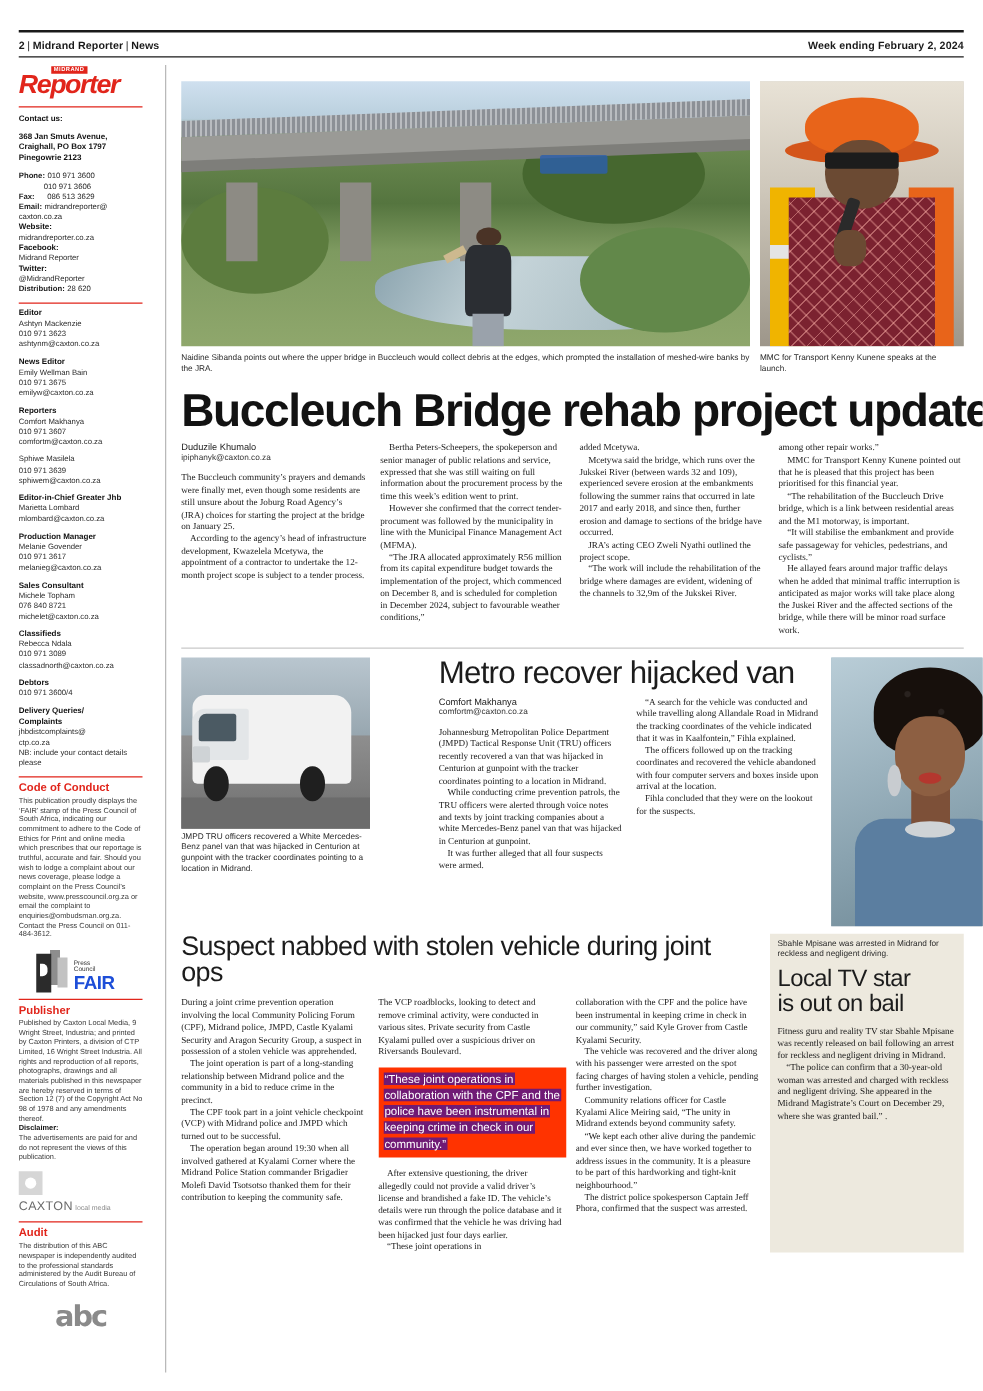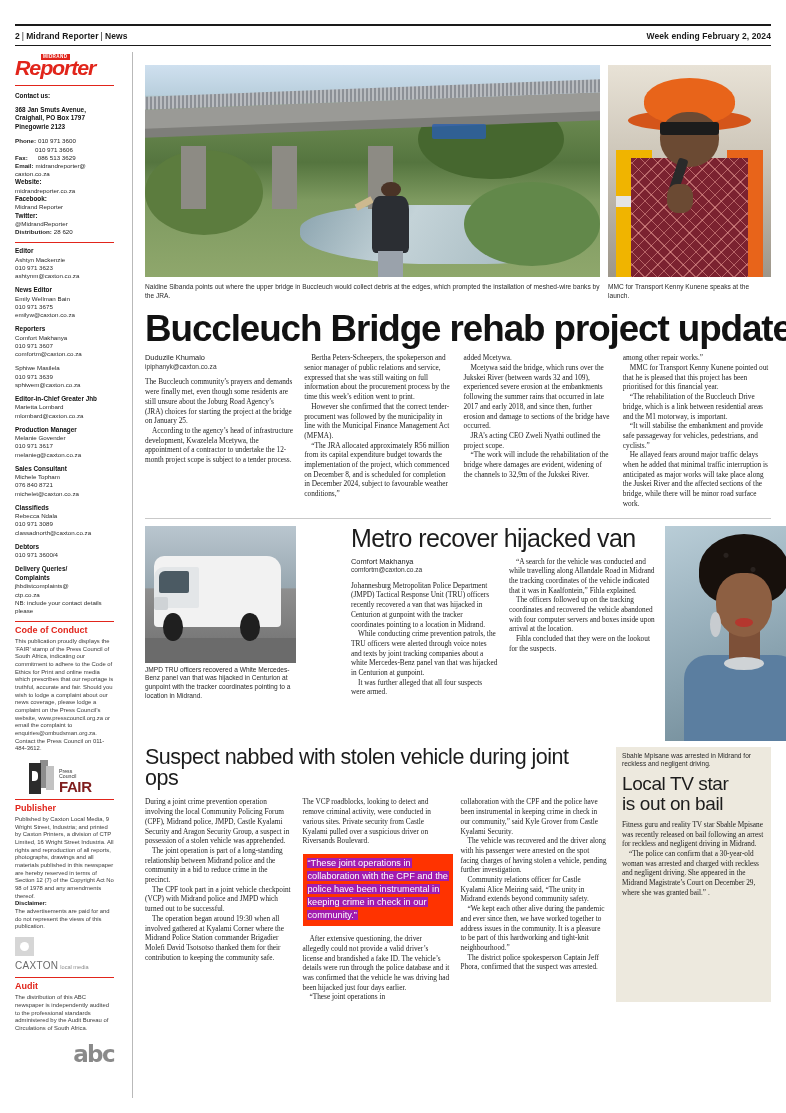--- a/index.html
+++ b/index.html
@@ -64,34 +64,34 @@
 
   
   .fair-logo { display:flex; align-items:flex-end; gap:4px; margin:7px 0 4px 14px; }
   .fair-mark { position:relative; width:26px; height:34px; }
   .fair-mark .bk { position:absolute; background:#9a9a9a; }
   .fair-mark .b1 { left:0; top:3px; width:12px; height:31px; background:#2b2b2b; }
   .fair-mark .b2 { left:11px; top:0px; width:8px; height:28px; background:#8d8d8d; }
   .fair-mark .b3 { left:17px; top:6px; width:8px; height:24px; background:#c2c2c2; }
   .fair-mark .notch { position:absolute; left:3px; top:11px; width:6px; height:10px; background:#ffffff; border-radius:0 4px 4px 0;}
   .fair-txt .pc { font-size:5.2px; color:#333; line-height:1.05; }
-  .fair-txt .fair { font-size:15px; font-weight:700; letter-spacing:-.4px; color:#7f1d1d; line-height:.95; }
+  .fair-txt .fair { font-size:15px; font-weight:700; letter-spacing:-.4px; color:#1d4ed8; line-height:.95; }
 
   .caxton-logo { margin-top:6px; }
   .caxton-mark {
     width:19px; height:19px; background:#d6d6d6; position:relative; margin-bottom:3px;
   }
   .caxton-mark::after{
     content:""; position:absolute; left:5px; top:5px; width:9px; height:9px;
     background:#ffffff; border-radius:50%;
   }
   .caxton-word { font-size:10px; letter-spacing:.3px; color:#6a6a6a; font-weight:400; }
   .caxton-sub { font-size:5.6px; color:#8a8a8a; }
 
-  .abc-logo { font-size:23px; font-weight:700; color:#8a8a8a; letter-spacing:-1.6px; text-align:right; margin-top:6px; font-family:"DejaVu Sans", sans-serif;}
+  .abc-logo { font-size:23px; font-weight:700; color:#8a8a8a; letter-spacing:-1.6px; text-align:center; margin-top:6px; font-family:"DejaVu Sans", sans-serif;}
 
   
   .main { position:absolute; left:145px; top:65px; width:626px; }
 
   
   .photorow { display:flex; gap:8px; }
   .ph-main { width:455px; height:212px; position:relative; overflow:hidden; }
   .ph-side { width:163px; height:212px; position:relative; overflow:hidden; }
 
   .cap { font-size:6.6px; line-height:1.35; color:#2a2a2a; margin-top:3px; }
@@ -144,21 +144,21 @@
   
   .suspect { margin-top:6px; }
 
   .pullquote {
     background:#FF3300; color:#ffffff; font-size:9.2px; line-height:1.42;
     padding:3px 4px 4px 4px; margin:8px 0 8px 0; font-weight:400;
     font-family:"Liberation Sans", sans-serif;
     box-shadow: 3px 3px 0 0 rgba(255,51,0,.0);
     width:150px;
   }
-  .pullquote span { background:#a21caf; box-decoration-break:clone; -webkit-box-decoration-break:clone; padding:0 1px;}
+  .pullquote span { background:#701a75; box-decoration-break:clone; -webkit-box-decoration-break:clone; padding:0 1px;}
 
   
   .rail {
     background:#EDE9DE; width:155px; padding:5px 6px 8px 6px;
   }
   .rail .cap2 { font-size:6.6px; line-height:1.35; color:#2a2a2a; margin-bottom:5px;}
   .rail .body { font-family:"Liberation Serif", serif; font-size:7.3px; line-height:1.33; }
 
   
   .img-bridge { background:linear-gradient(#cfe0ef 0%, #b9cfdd 14%, #6d8b52 22%, #55753f 46%, #7e9a60 64%, #8fa76c 100%); }

